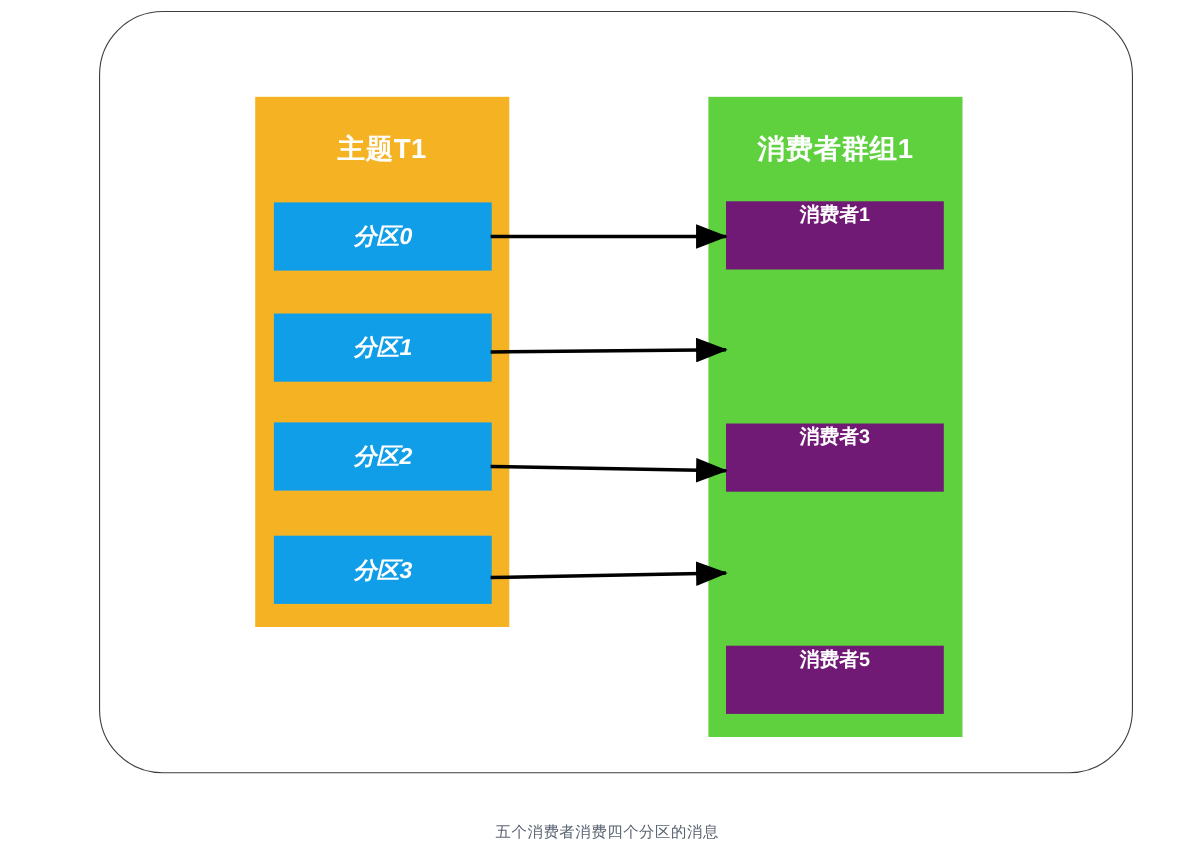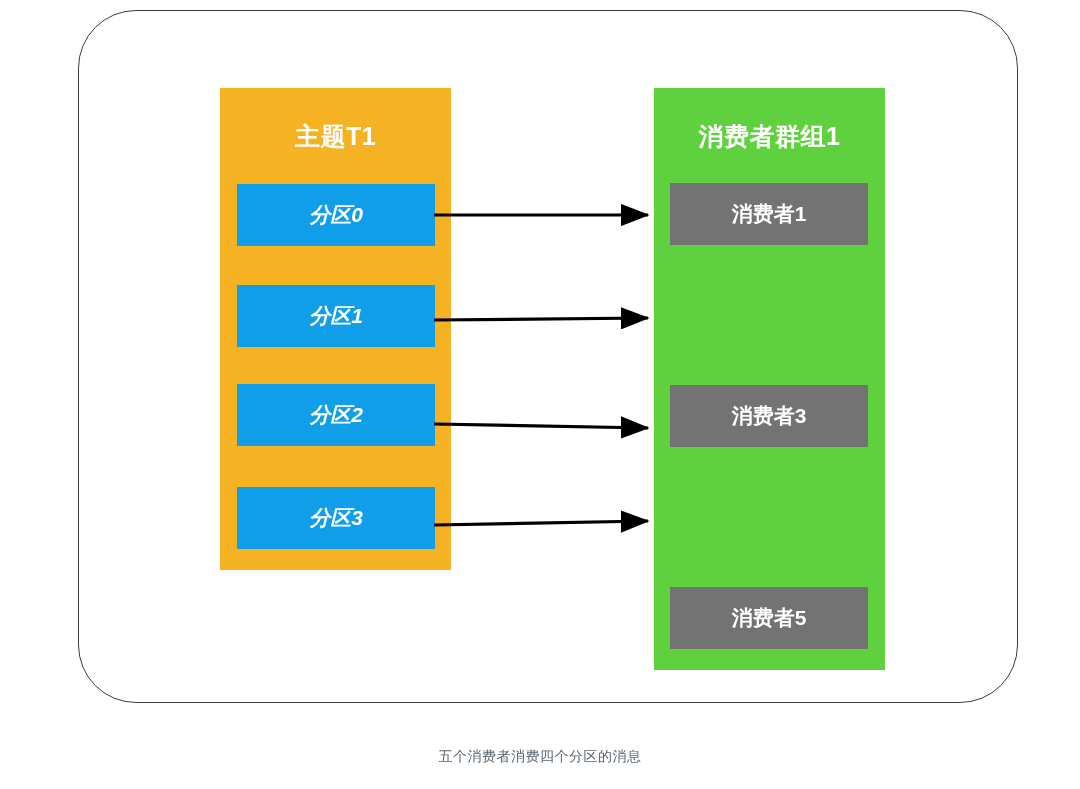--- a/index.html
+++ b/index.html
@@ -11,20 +11,21 @@
     width: 1080px;
     height: 789px;
     font-family: "Liberation Sans", "DejaVu Sans", sans-serif;
     overflow: hidden;
     position: relative;
   }
   #canvas {
     position: relative;
     width: 880px;
     height: 789px;
+    margin-left: 12px;
   }
   
   .outer-frame {
     position: absolute;
     left: 78px;
     top: 10px;
     width: 940px;
     height: 693px;
     border: 1.6px solid #3d3d3d;
     border-radius: 58px;
@@ -37,21 +38,21 @@
     left: 220px;
     top: 88px;
     width: 231px;
     height: 482px;
     background: #F5B324;
     box-sizing: border-box;
   }
   
   .group-box {
     position: absolute;
-    left: 654px;
+    left: 632px;
     top: 88px;
     width: 231px;
     height: 582px;
     background: #5FD13E;
     box-sizing: border-box;
   }
   .container-title {
     position: absolute;
     left: 0;
     top: 0;
@@ -81,26 +82,26 @@
     box-sizing: border-box;
     white-space: nowrap;
     font-style: italic;
   }
   
   .consumer-chip {
     position: absolute;
     left: 16px;
     width: 198px;
     height: 62px;
-    background: #737373;
+    background: #701a75;
     color: #ffffff;
-    font-size: 21px;
+    font-size: 18px;
     font-weight: bold;
     display: flex;
-    align-items: center;
+    align-items: flex-start;
     justify-content: center;
     box-sizing: border-box;
     white-space: nowrap;
   }
   
   .arrow-layer {
     position: absolute;
     left: 0;
     top: 0;
     width: 1080px;

